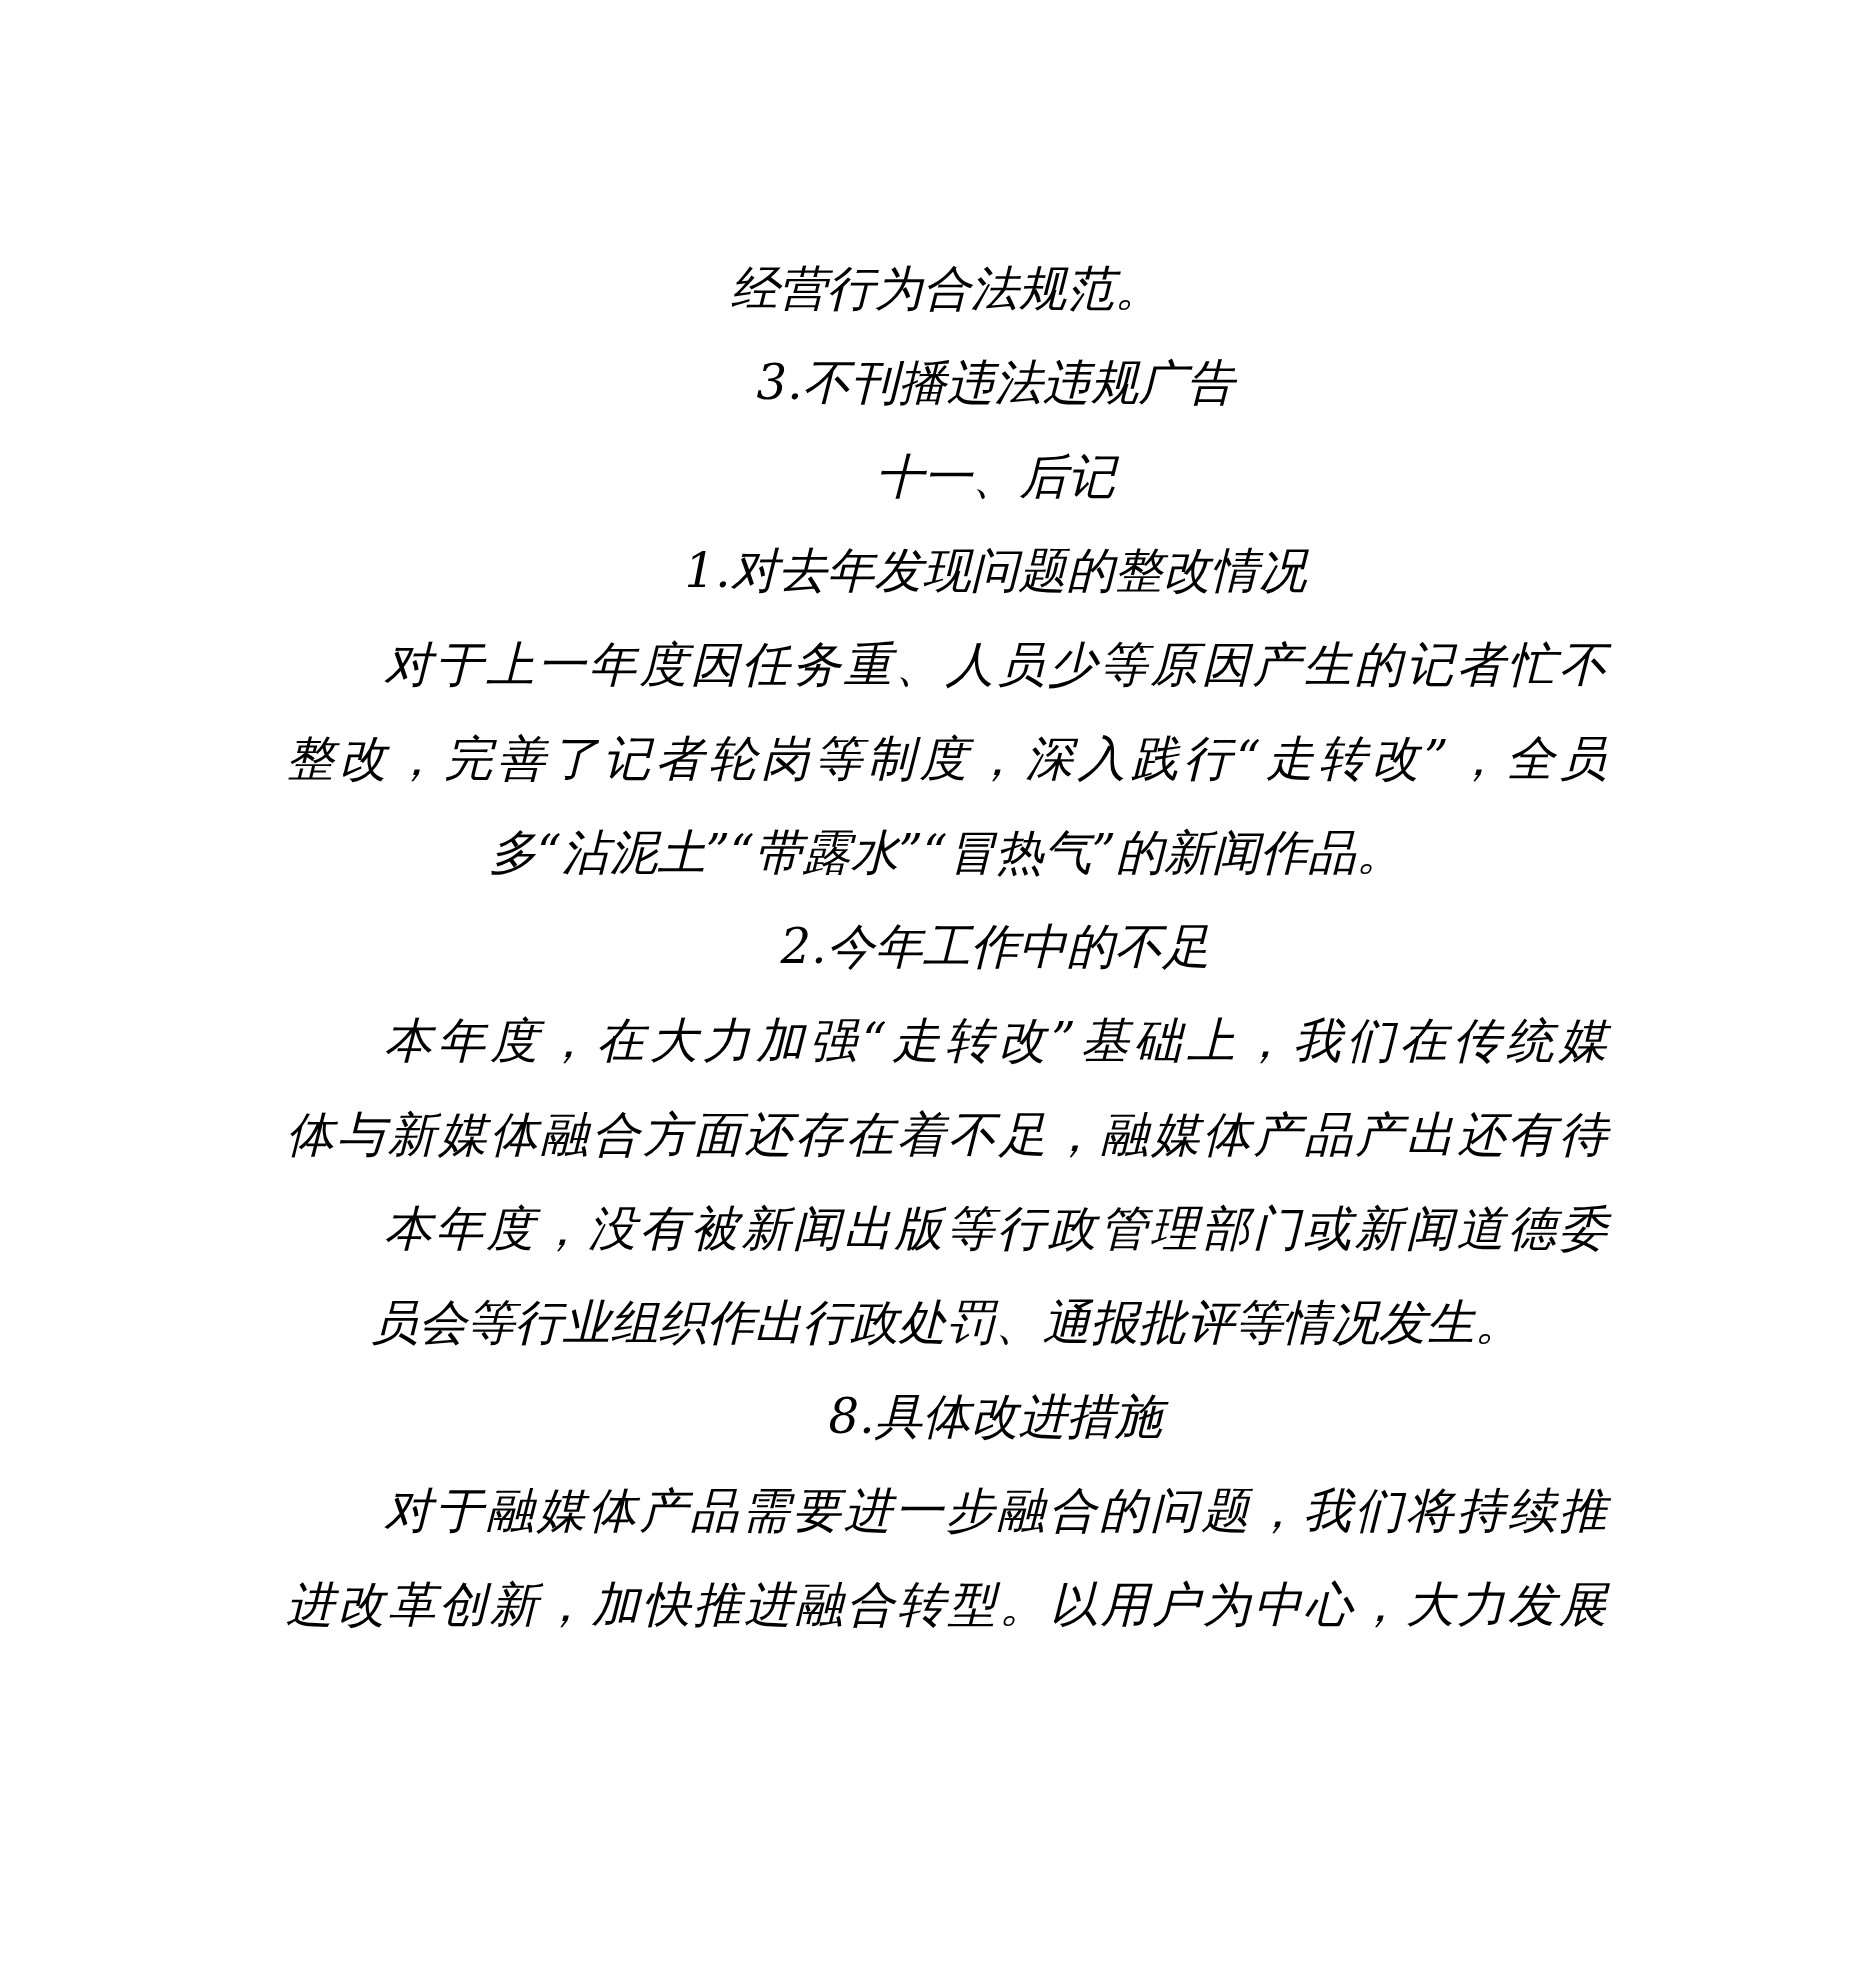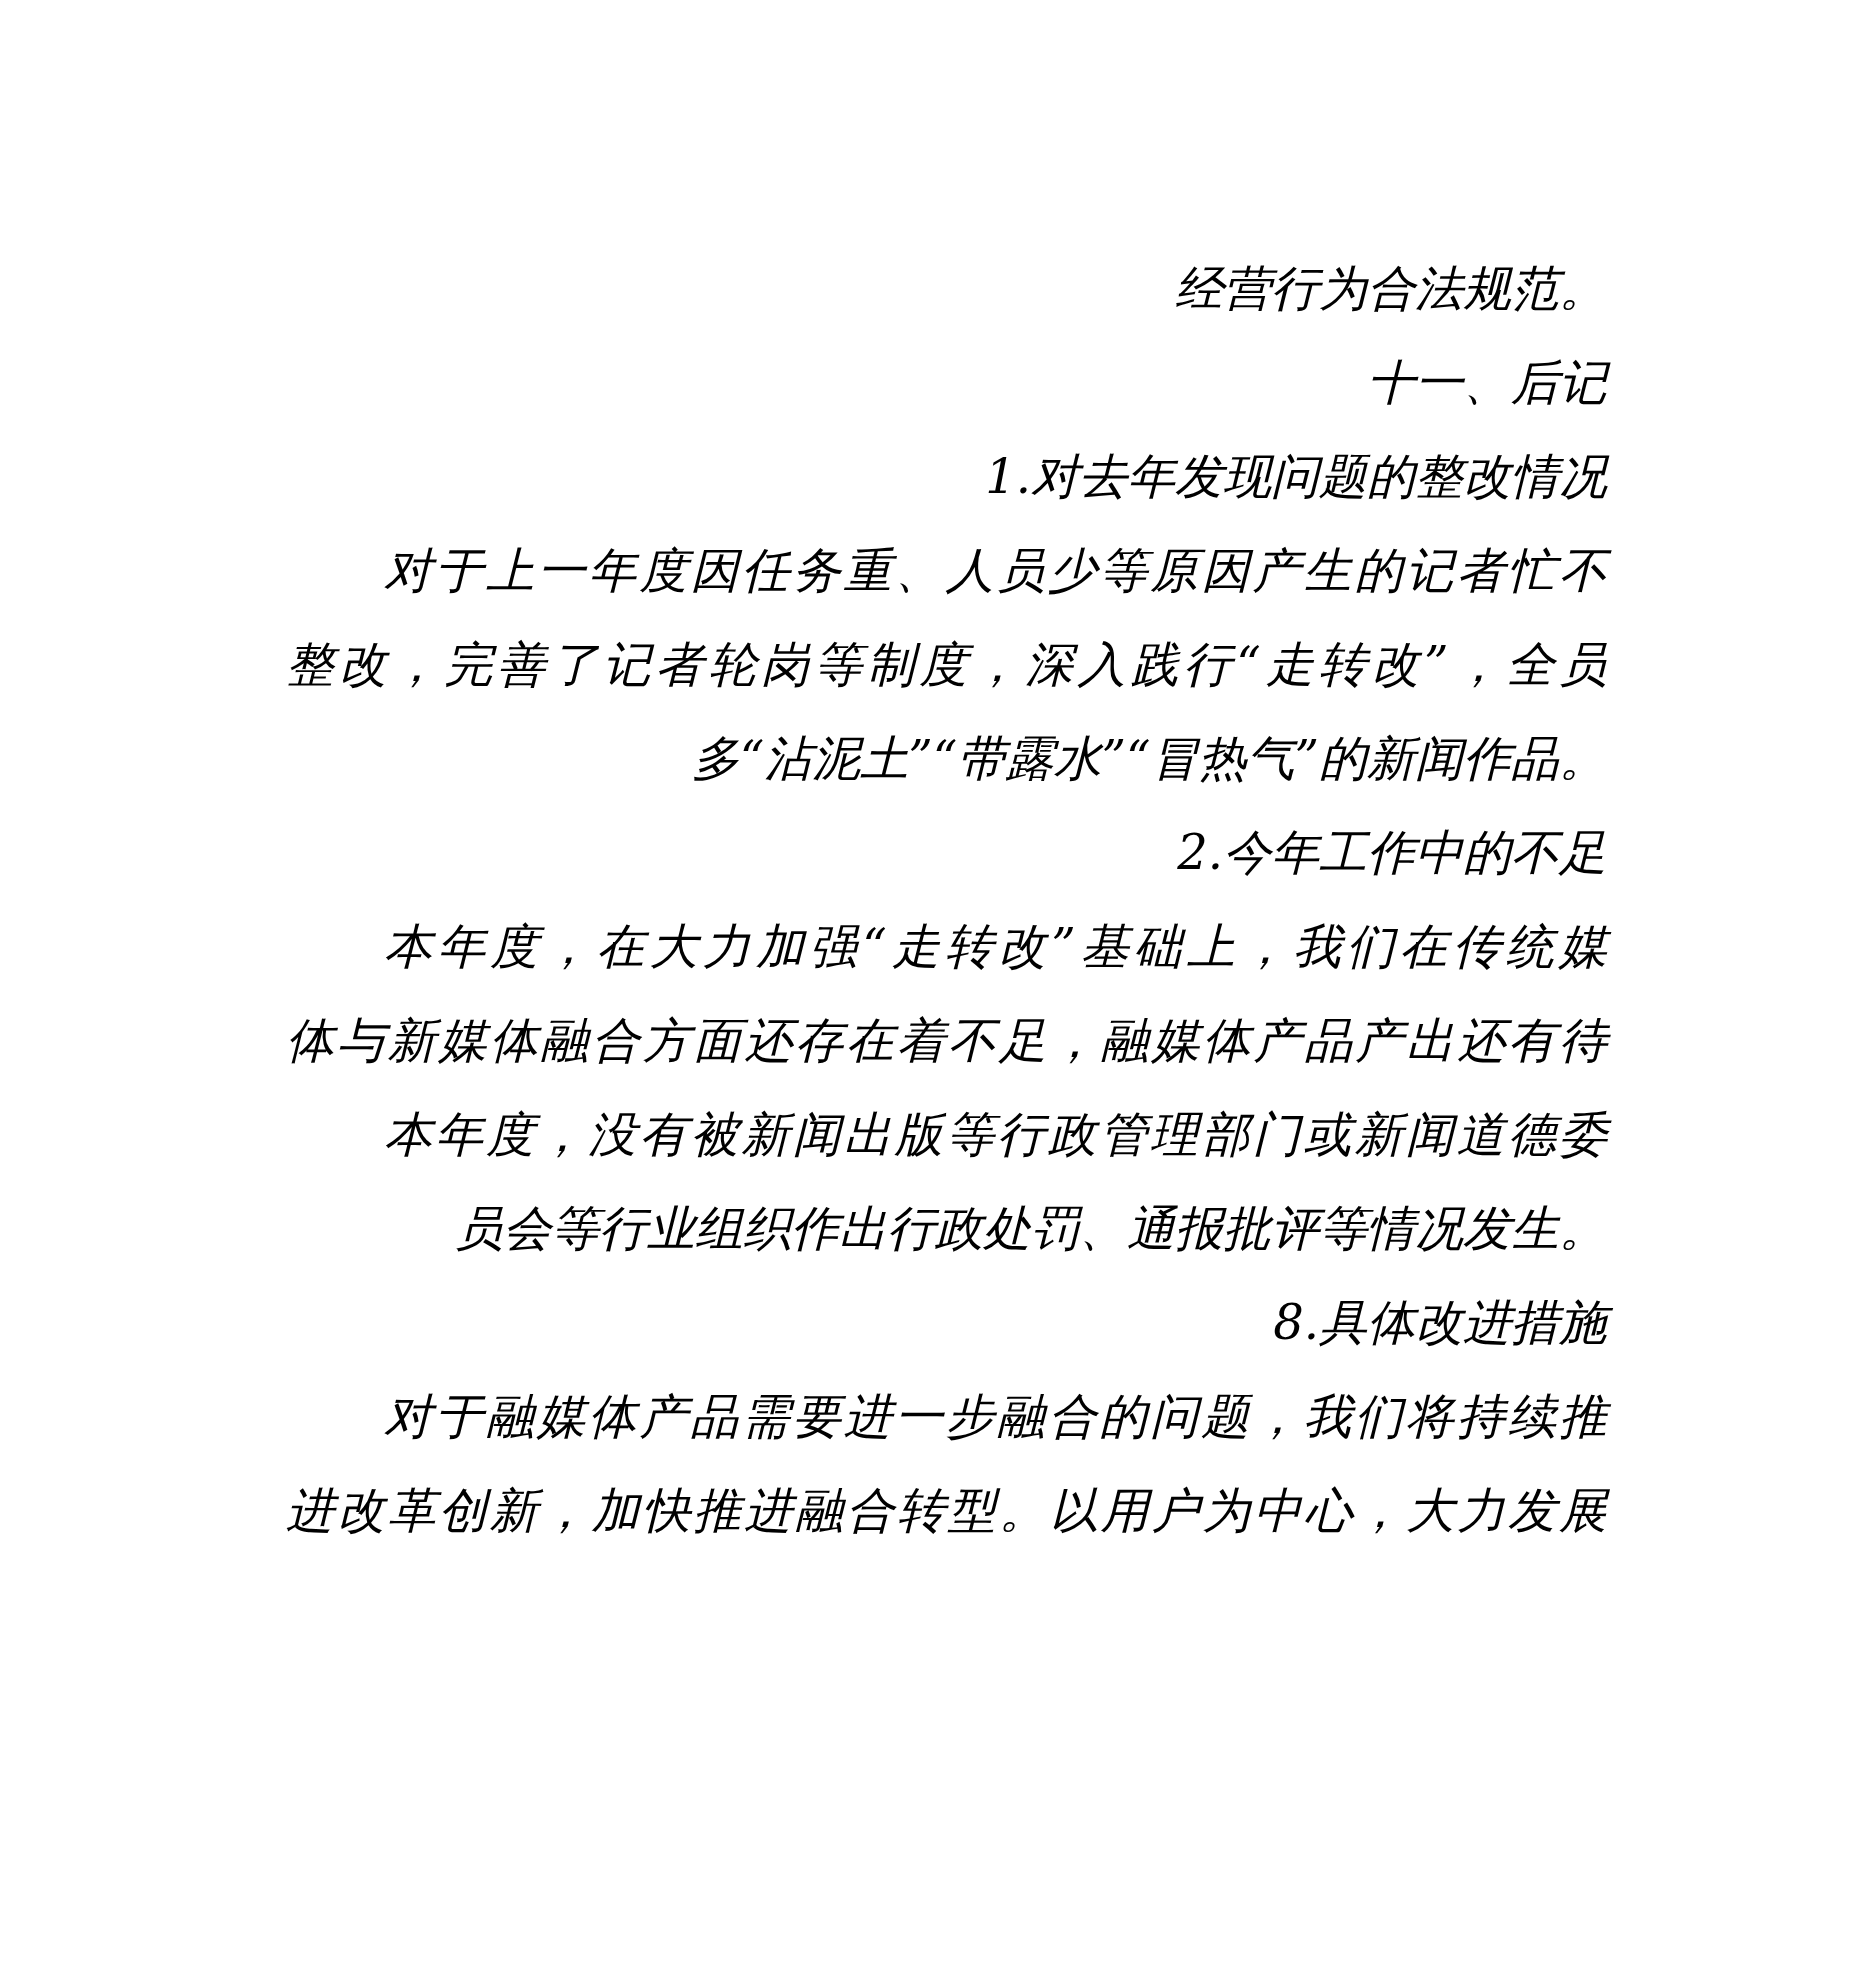--- a/index.html
+++ b/index.html
@@ -29,38 +29,39 @@
     color: #000000;
     font-family: "DejaVu Serif", "Liberation Serif", serif;
     font-style: italic;
     font-style: oblique 14deg;
     font-size: 48px;
     font-weight: 400;
   }
   .line {
     height: 94px;
     line-height: 94px;
-    text-align: right;
+    text-align: center;
     letter-spacing: 0;
   }
   .line.ind {
     text-indent: 98px;
   }
   .line.just {
     text-align: justify;
     text-align-last: justify;
   }
 </style>
 </head>
 <body>
 
 <div class="page">
 
   <div class="textblock">
     <div class="line">经营行为合法规范。</div>
+    <div class="line ind">3.不刊播违法违规广告</div>
     <div class="line ind">十一、后记</div>
     <div class="line ind">1.对去年发现问题的整改情况</div>
     <div class="line ind just">对于上一年度因任务重、人员少等原因产生的记者忙不</div>
     <div class="line just">整改，完善了记者轮岗等制度，深入践行“走转改”，全员</div>
     <div class="line">多“沾泥土”“带露水”“冒热气”的新闻作品。</div>
     <div class="line ind">2.今年工作中的不足</div>
     <div class="line ind just">本年度，在大力加强“走转改”基础上，我们在传统媒</div>
     <div class="line just">体与新媒体融合方面还存在着不足，融媒体产品产出还有待</div>
     <div class="line ind just">本年度，没有被新闻出版等行政管理部门或新闻道德委</div>
     <div class="line">员会等行业组织作出行政处罚、通报批评等情况发生。</div>

